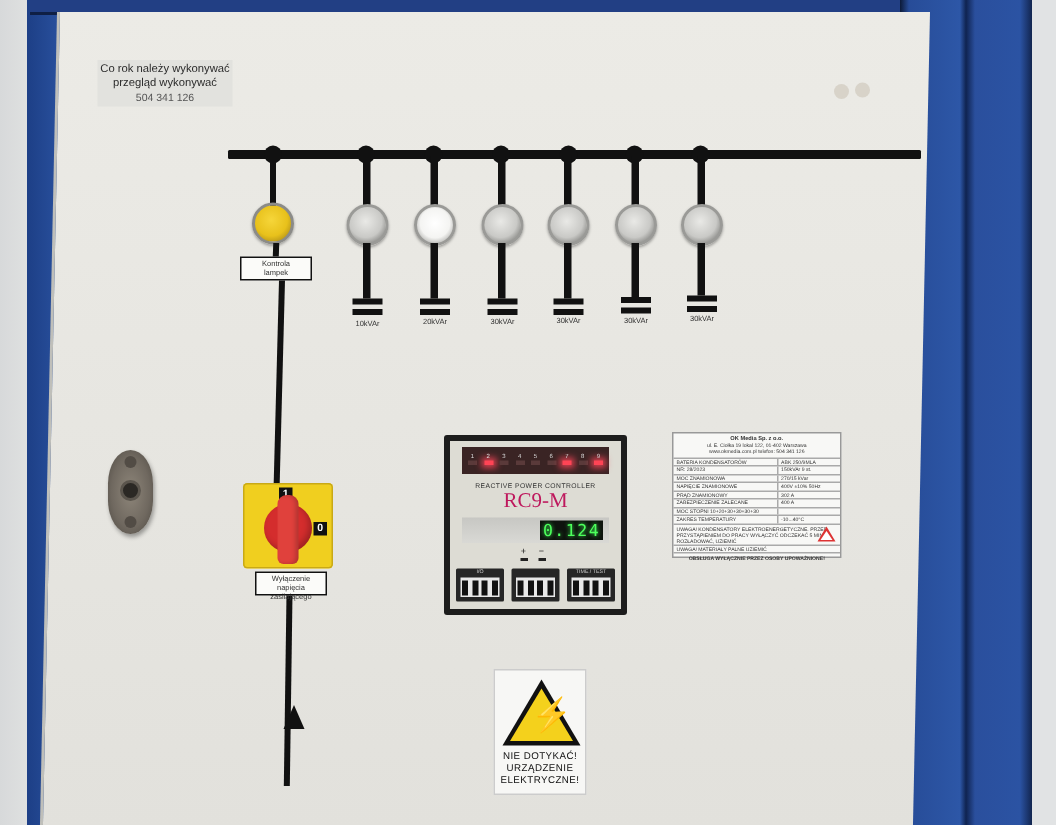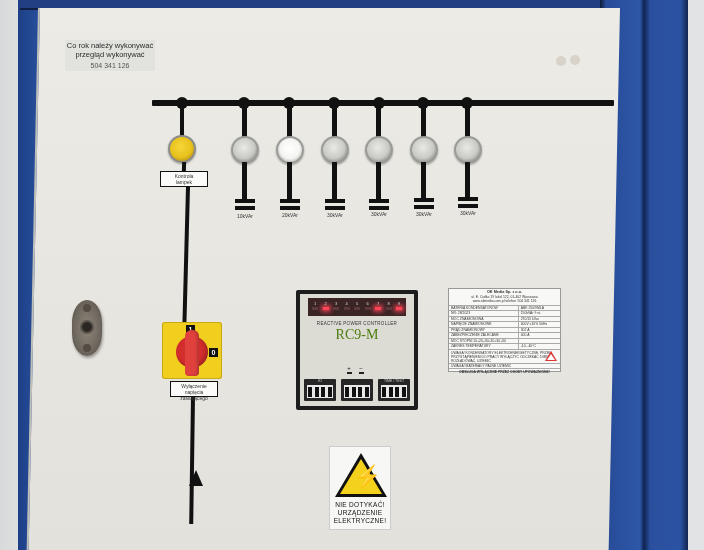--- a/index.html
+++ b/index.html
@@ -70,21 +70,21 @@
   
   .controller { position: absolute; left: 296px; top: 290px; width: 122px; height: 120px; background: #1d1d1d;
     border-radius: 2px; padding: 4px; }
   .ctrl-face { position: relative; width: 100%; height: 100%; background: #dddcd4; }
   .led-strip { position: absolute; left: 8px; top: 4px; width: 98px; height: 18px; background: #3a2424; }
   .led { position: absolute; top: 3px; width: 10px; text-align: center; }
   .led .num { display: block; font-size: 4px; color: #ddd; line-height: 5px; }
   .led .dot { display: block; margin: 1px auto 0; width: 6px; height: 3px; background: #5a3a3a; }
   .led.on .dot { background: #ff4455; box-shadow: 0 0 4px 2px rgba(255,70,90,.8); }
   .ctrl-sub { position: absolute; left: 0; top: 27px; width: 100%; text-align: center; font-size: 4.5px; letter-spacing: .3px; color: #333; }
-  .ctrl-model { position: absolute; left: 0; top: 33px; width: 100%; text-align: center; font-family: "Liberation Serif", serif; font-size: 14px; color: #4d7c0f; }
+  .ctrl-model { position: absolute; left: 0; top: 33px; width: 100%; text-align: center; font-family: "Liberation Serif", serif; font-size: 14px; color: #be185d; }
   .display-band { position: absolute; left: 8px; top: 51px; width: 98px; height: 17px; background: linear-gradient(180deg, #c7c7c3, #d9d9d5); }
   .display { position: absolute; right: 4px; top: 2px; width: 42px; height: 13px; background: #0e140e; color: #4dff5c;
     font-family: "DejaVu Sans Mono", monospace; font-size: 11px; line-height: 13px; text-align: center; letter-spacing: 1px; text-shadow: 0 0 3px #3cff55; }
   .pm { position: absolute; top: 71px; font-size: 6px; color: #111; text-align: center; width: 10px; }
   .pm .b { display: block; width: 5px; height: 2px; margin: 1px auto 0; background: #222; }
   .btn-block { position: absolute; top: 85px; width: 32px; height: 22px; background: #262626; border-radius: 1px; cursor: pointer; }
   .btn-block .hdr { position: absolute; left: 0; top: 0; width: 100%; height: 5px; font-size: 3.5px; line-height: 5px; color: #ccc; text-align: center; }
   .btn-block .keys { position: absolute; left: 3px; top: 6px; right: 3px; bottom: 3px; background: #e8e8e8; display: flex; justify-content: space-around; align-items: center; }
   .btn-block .keys i { display: block; width: 4px; height: 10px; background: #111; }
 
@@ -249,20 +249,23 @@
             <span class="num">8</span>
             <span class="dot"></span>
           </div>
         <div class="led on" style="left:86px;">
             <span class="num">9</span>
             <span class="dot"></span>
           </div>
       </div>
       <div class="ctrl-sub">REACTIVE POWER CONTROLLER</div>
       <div class="ctrl-model">RC9-M</div>
+      <div class="display-band">
+        <div class="display">0.124</div>
+      </div>
       <div class="pm" style="left:44px;"><span>+</span><span class="b"></span></div>
       <div class="pm" style="left:56px;"><span>−</span><span class="b"></span></div>
       <div class="btn-block" style="left:4px;">
         <div class="hdr">I/O</div>
         <div class="keys">
             <i></i>
             <i></i>
             <i></i>
             <i></i>
           </div>

